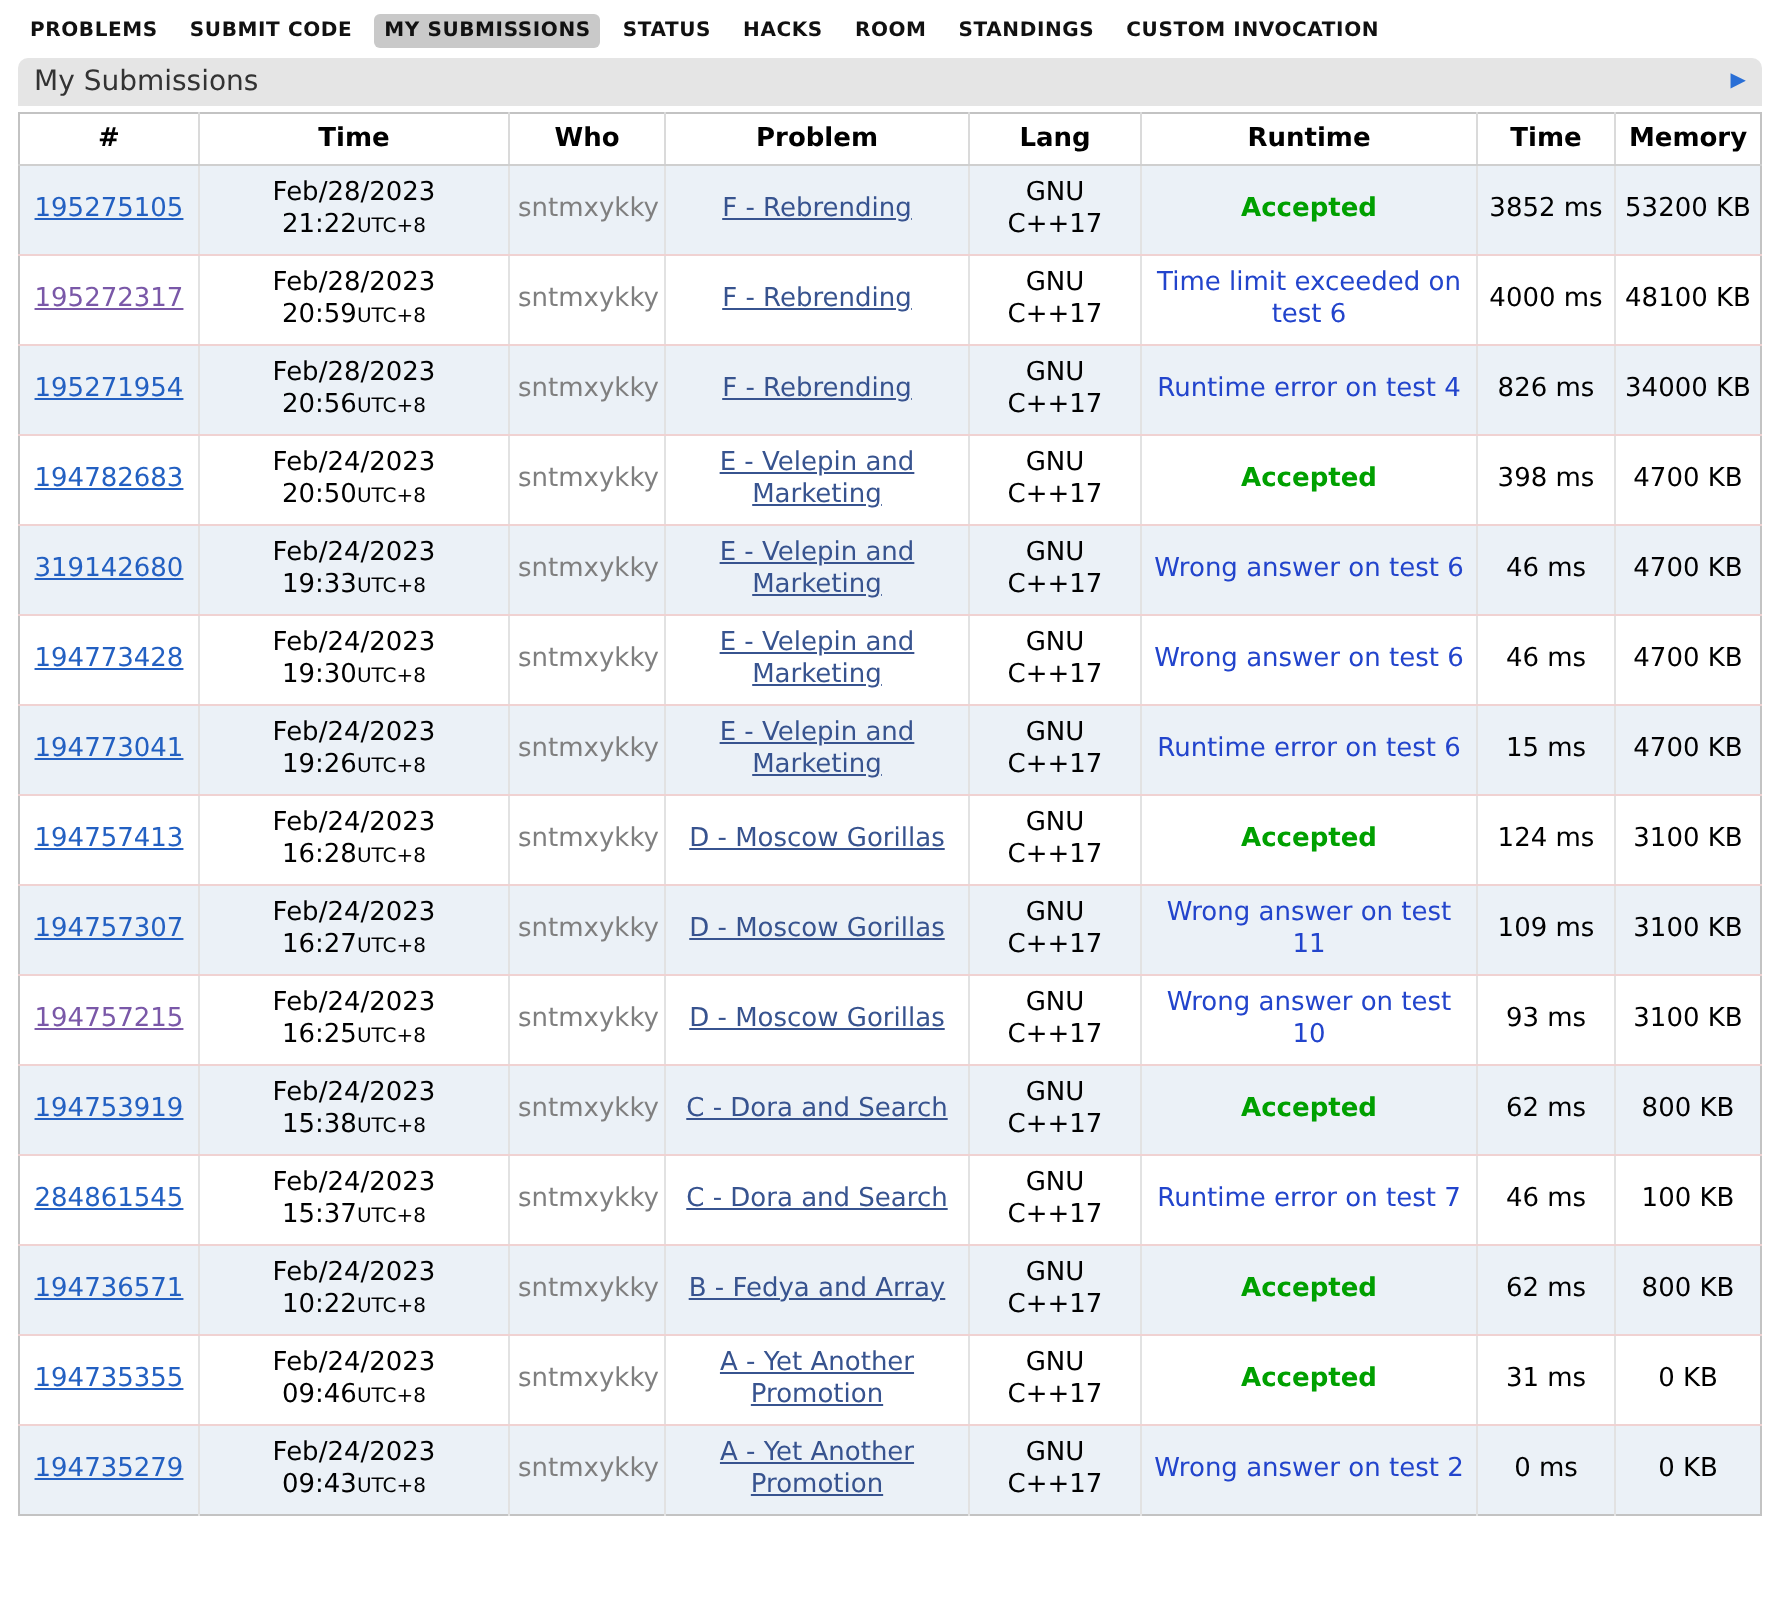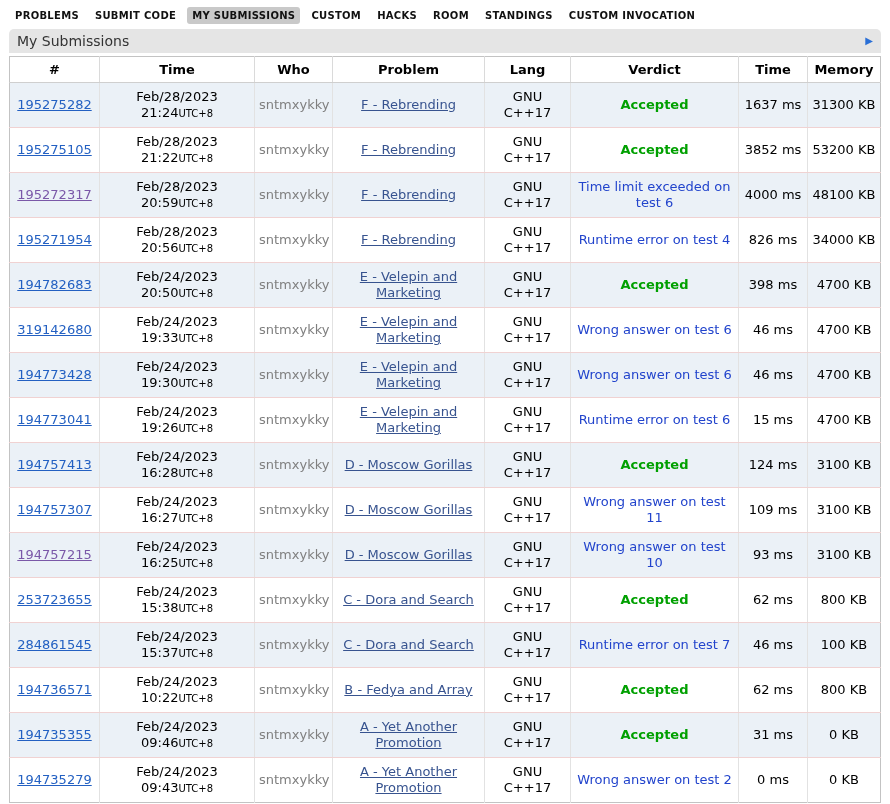--- a/index.html
+++ b/index.html
@@ -59,21 +59,21 @@
   .tz { font-size: 10px; color: #000; }
   .lang-inner { max-width: 52px; margin: 0 auto; }
 </style>
 </head>
 <body>
 
 <nav class="top-nav">
     <span class="nav-item">PROBLEMS</span>
     <span class="nav-item">SUBMIT CODE</span>
     <span class="nav-item active">MY SUBMISSIONS</span>
-    <span class="nav-item">CUSTOM</span>
+    <span class="nav-item">STATUS</span>
     <span class="nav-item">HACKS</span>
     <span class="nav-item">ROOM</span>
     <span class="nav-item">STANDINGS</span>
     <span class="nav-item">CUSTOM INVOCATION</span>
   </nav>
 
 <div class="frame">
   <div class="caption-bar">
     <span class="caption-title">My Submissions</span>
     <span class="caption-arrow">▶</span>
@@ -89,41 +89,26 @@
       <col style="width:69px">
       <col>
     </colgroup>
     <thead>
       <tr>
           <th>#</th>
           <th>Time</th>
           <th>Who</th>
           <th>Problem</th>
           <th>Lang</th>
-          <th>Verdict</th>
+          <th>Runtime</th>
           <th>Time</th>
           <th>Memory</th>
         </tr>
     </thead>
     <tbody>
-        <tr>
-          <td><a href="#" class="id-link">195275282</a></td>
-          <td>
-            <div class="when-line">Feb/28/2023</div>
-            <div class="when-line">21:24<span class="tz">UTC+8</span></div>
-          </td>
-          <td><a href="#" class="who-link">sntmxykky</a></td>
-          <td><a href="#" class="problem-link">F - Rebrending</a></td>
-          <td>
-            <div class="lang-inner">GNU C++17</div>
-          </td>
-          <td><span class="verdict accepted">Accepted</span></td>
-          <td>1637 ms</td>
-          <td>31300 KB</td>
-        </tr>
         <tr>
           <td><a href="#" class="id-link">195275105</a></td>
           <td>
             <div class="when-line">Feb/28/2023</div>
             <div class="when-line">21:22<span class="tz">UTC+8</span></div>
           </td>
           <td><a href="#" class="who-link">sntmxykky</a></td>
           <td><a href="#" class="problem-link">F - Rebrending</a></td>
           <td>
             <div class="lang-inner">GNU C++17</div>
@@ -261,21 +246,21 @@
           <td><a href="#" class="who-link">sntmxykky</a></td>
           <td><a href="#" class="problem-link">D - Moscow Gorillas</a></td>
           <td>
             <div class="lang-inner">GNU C++17</div>
           </td>
           <td><span class="verdict rejected">Wrong answer on test 10</span></td>
           <td>93 ms</td>
           <td>3100 KB</td>
         </tr>
         <tr>
-          <td><a href="#" class="id-link">253723655</a></td>
+          <td><a href="#" class="id-link">194753919</a></td>
           <td>
             <div class="when-line">Feb/24/2023</div>
             <div class="when-line">15:38<span class="tz">UTC+8</span></div>
           </td>
           <td><a href="#" class="who-link">sntmxykky</a></td>
           <td><a href="#" class="problem-link">C - Dora and Search</a></td>
           <td>
             <div class="lang-inner">GNU C++17</div>
           </td>
           <td><span class="verdict accepted">Accepted</span></td>

